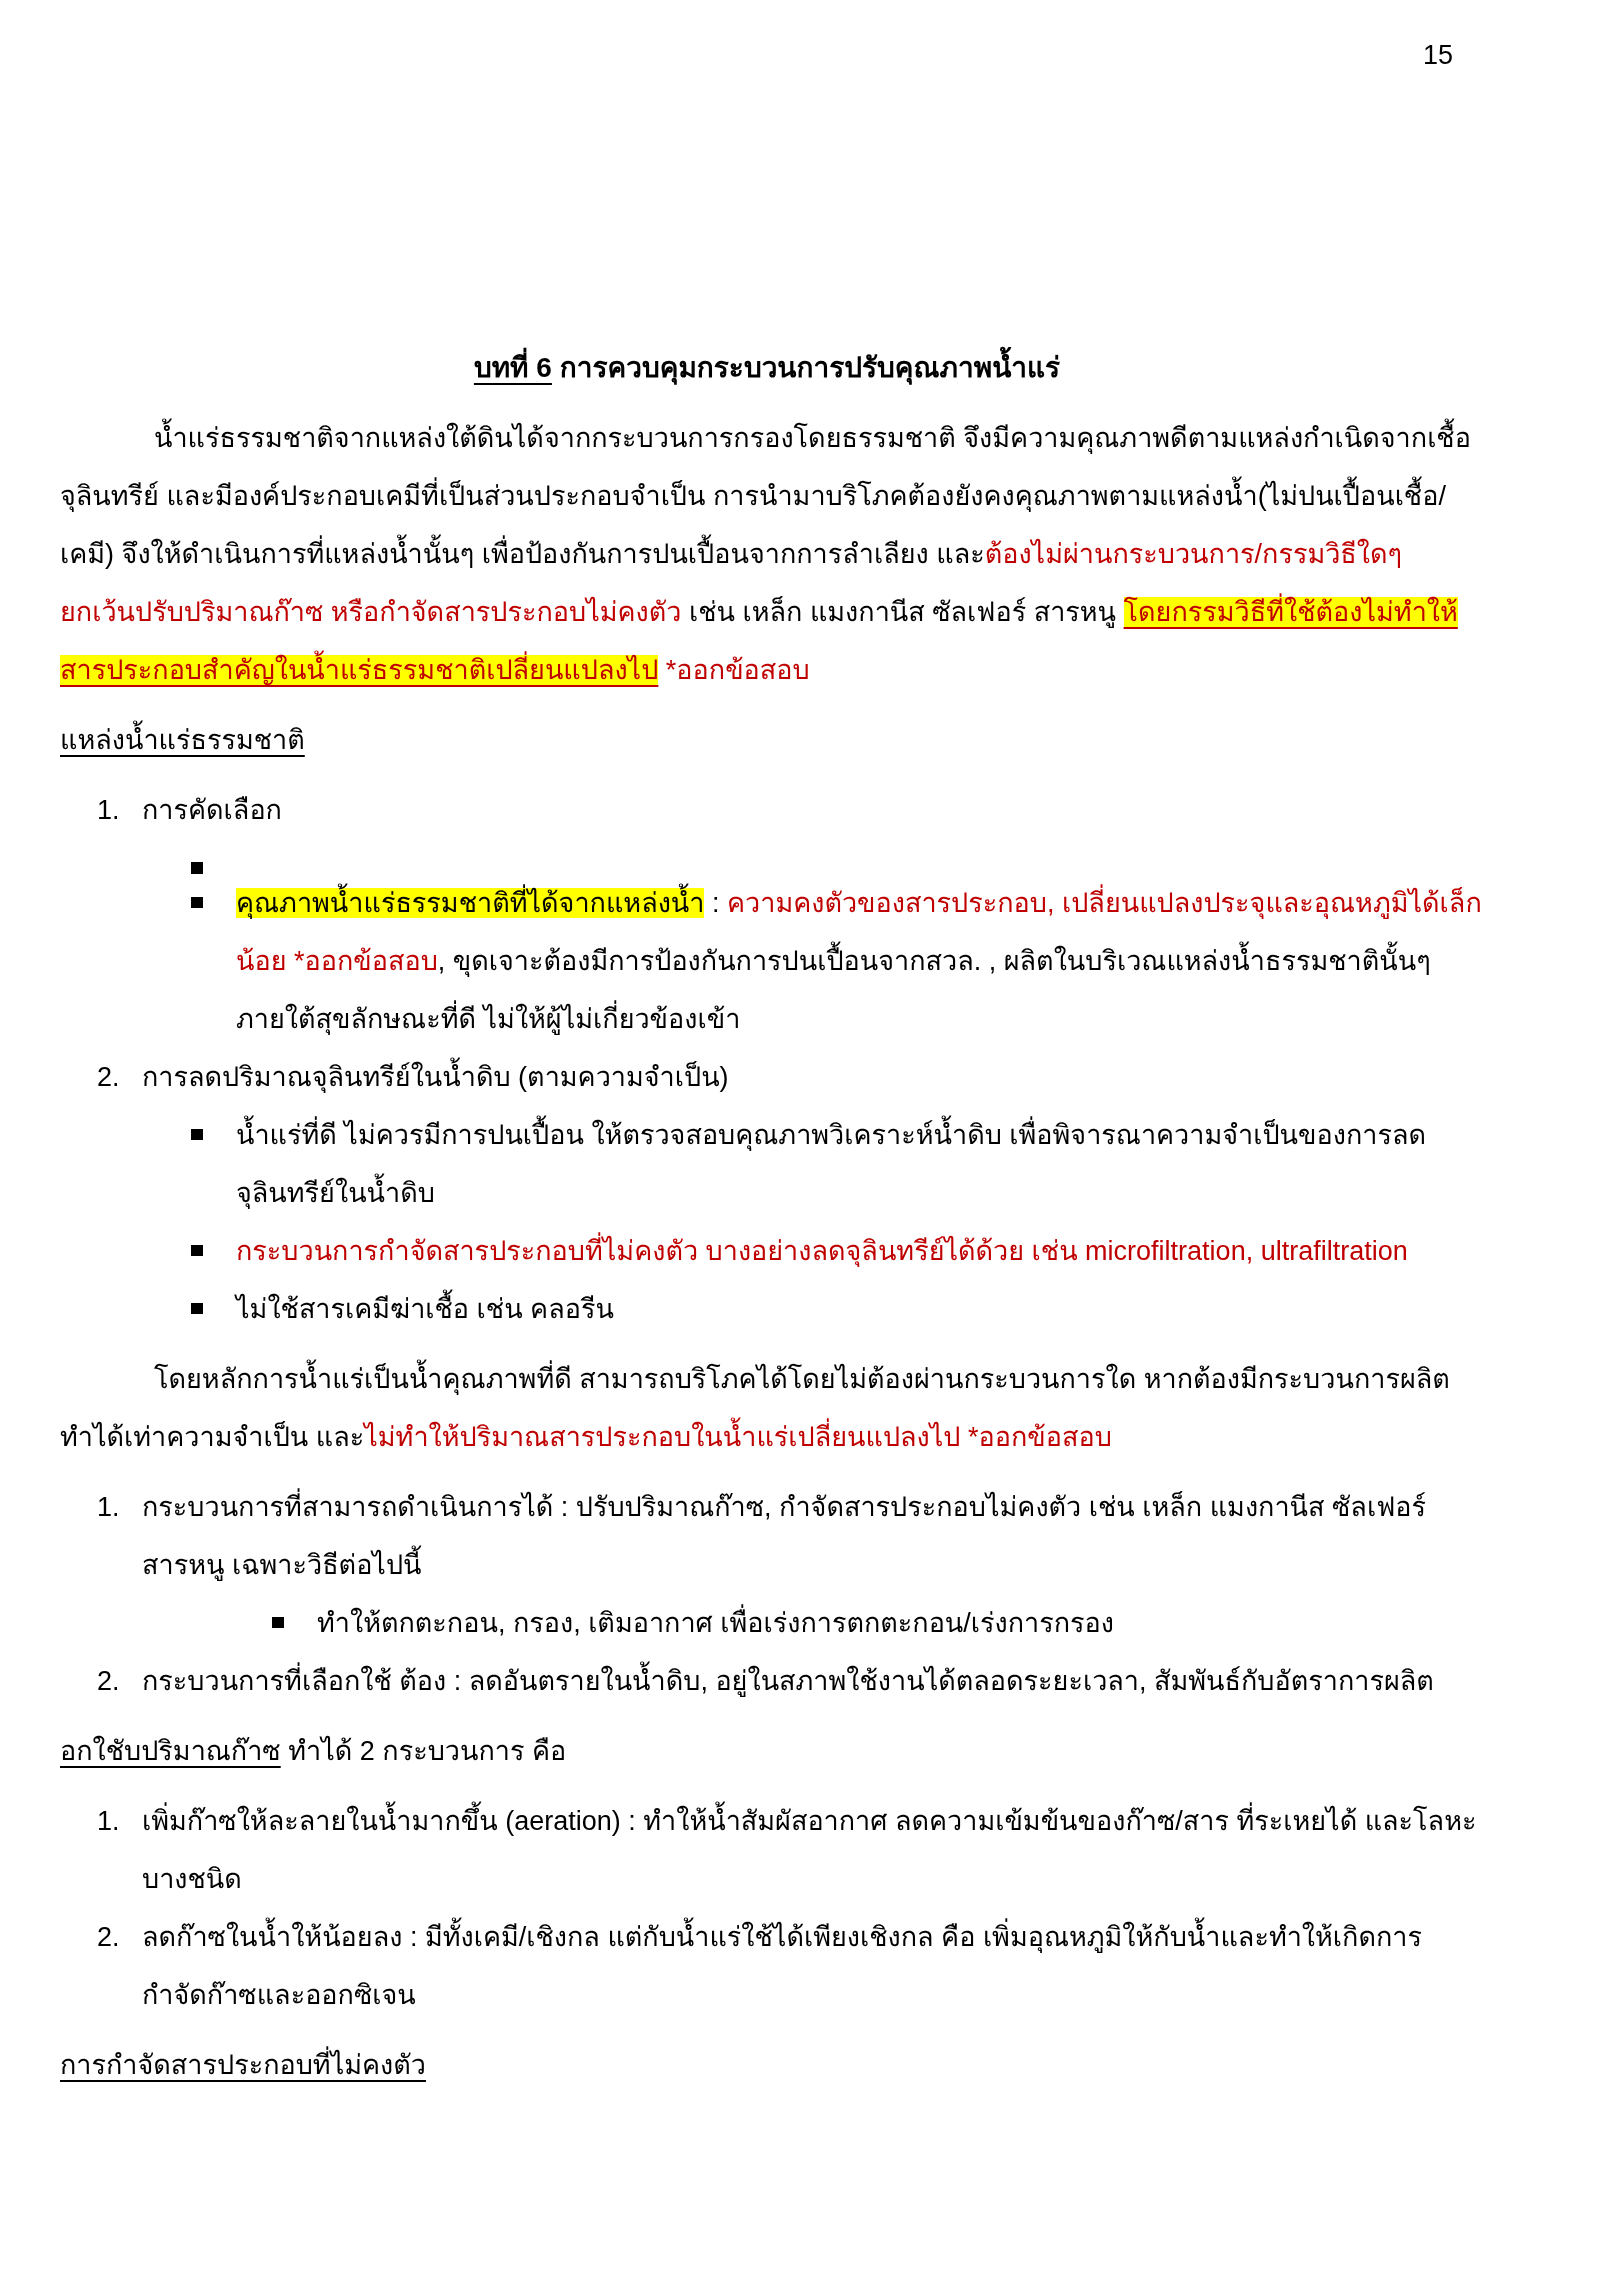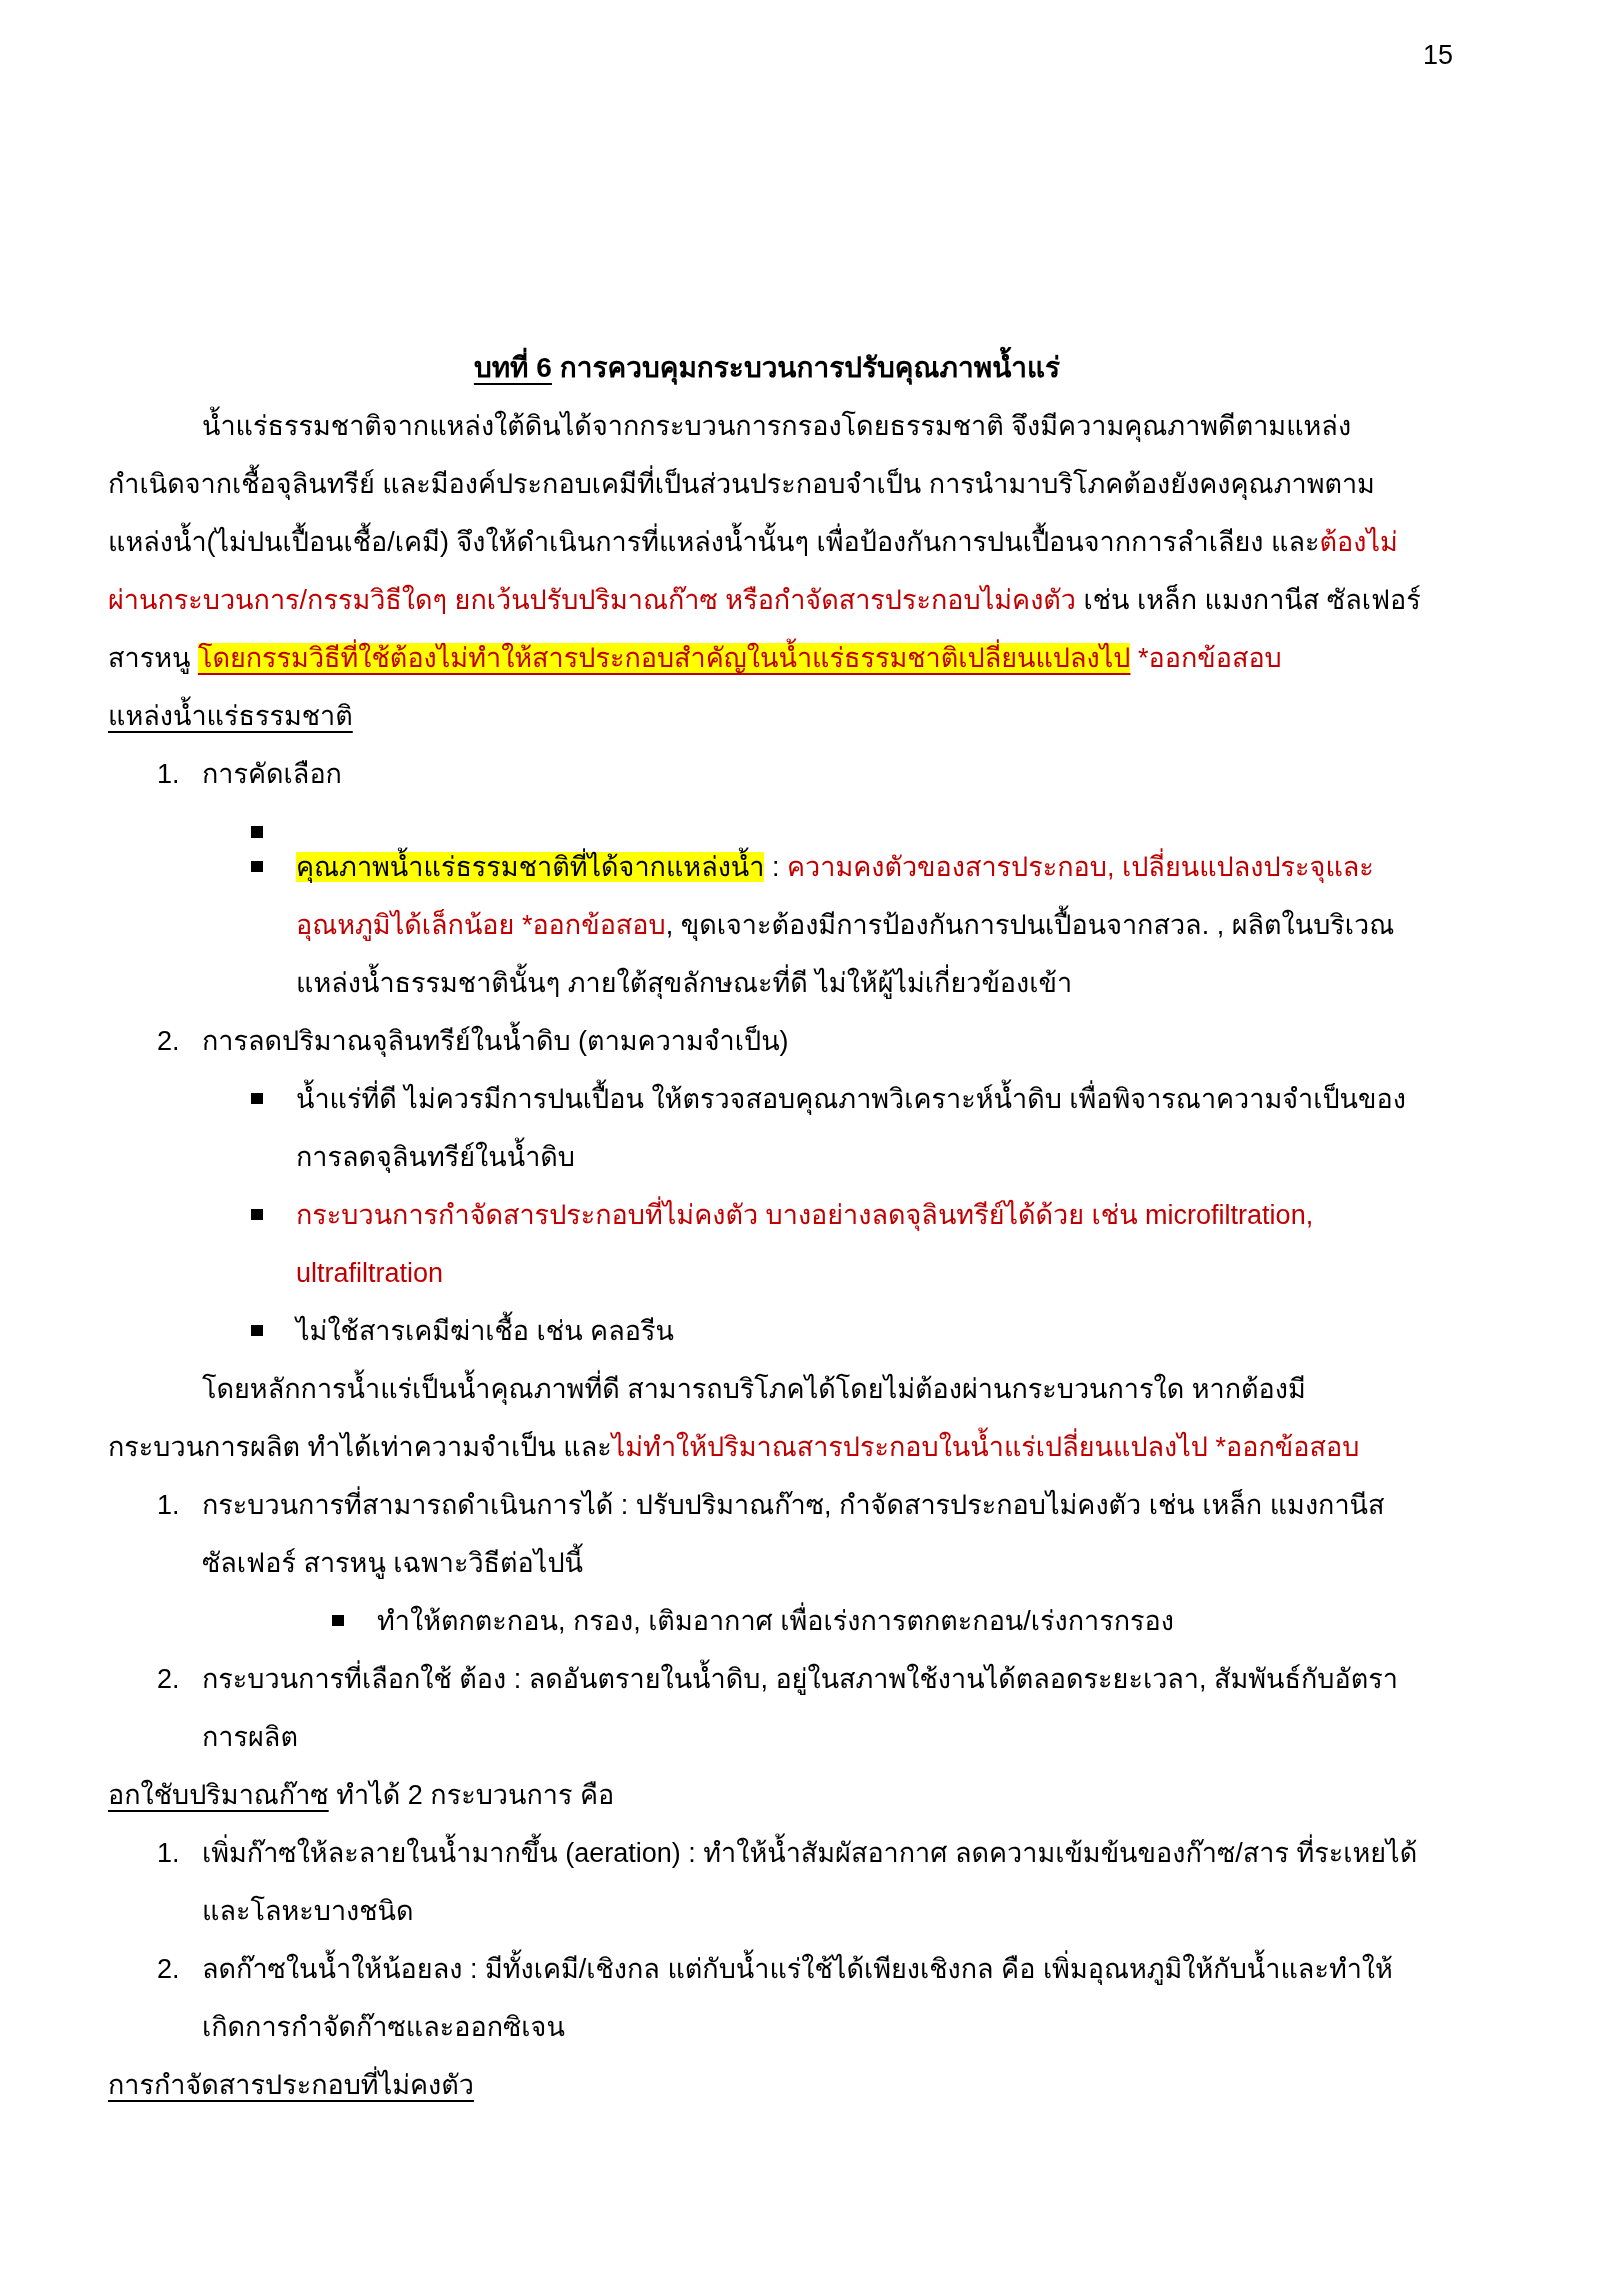--- a/index.html
+++ b/index.html
@@ -14,28 +14,28 @@
     color:#000000;
     overflow:hidden;
   }
   .pageno{
     position:absolute;
     top:40px;
     right:81px;
     font-size:27px;
     line-height:30px;
   }
-  .content{padding:0 108px;}
+  .content{padding:0 48px;}
   .doc-title{
     margin:339px 0 0 0;
     text-align:center;
     font-weight:bold;
     font-size:28px;
   }
-  p,h2,h3{margin:0;padding:0;font-size:inherit;font-weight:normal;}
+  p,h2,h3{margin:12px;padding:0;font-size:inherit;font-weight:normal;}
   .para-indent{text-indent:94px;}
   .u{text-decoration:underline;text-underline-offset:6.3px;}
   .red{color:#C00000;}
   .hl{background:#FFFF00;}
   
   .oli{display:flex;}
   .oli>.num{flex:0 0 45px;margin-left:49px;}
   .oli>.obody{flex:1;}
   
   .bli{display:flex;}

